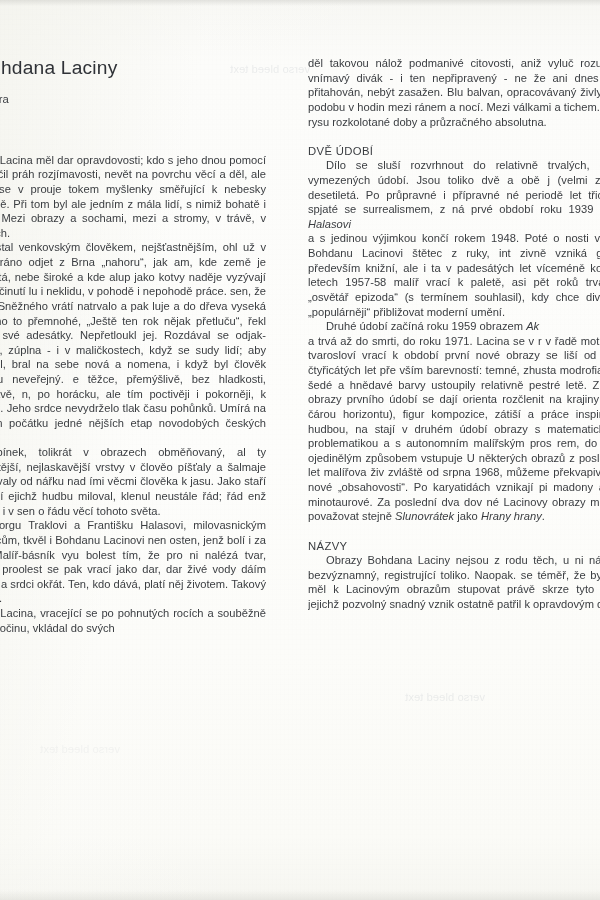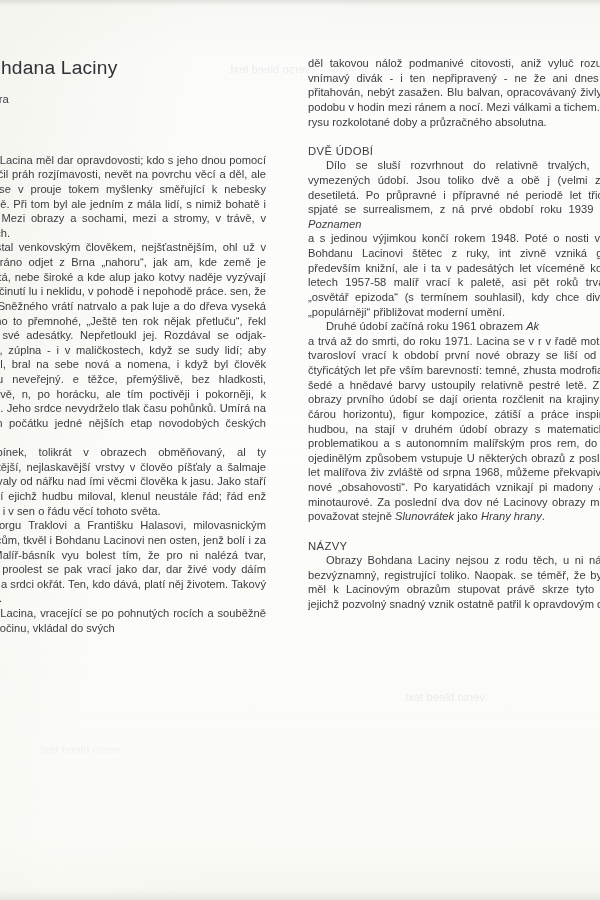--- a/index.html
+++ b/index.html
@@ -152,25 +152,25 @@
     <p class="body">Georgu Traklovi a Františku Halasovi, milovasnickým blížencům, tkvěl i Bohdanu Lacinovi nen osten, jenž bolí i za jiné. Malíř-básník vyu bolest tím, že pro ni nalézá tvar, barvu, proolest se pak vrací jako dar, dar živé vody dáím prozřít a srdci okřát. Ten, kdo dává, platí něj životem. Takový je úděl.</p>
     <p class="body">an Lacina, vracející se po pohnutých rocích a souběžně na Vysočinu, vkládal do svých</p>
   </div>
 
   <div class="column clip-host" id="col-right">
 
     <p class="body noindent">děl takovou nálož podmanivé citovosti, aniž vyluč rozum, že vnímavý divák - i ten nepřipravený - ne že ani dnes nebýt přitahován, nebýt zasažen. Blu balvan, opracovávaný živly, mění podobu v hodin mezi ránem a nocí. Mezi válkami a tichem. Na pů rysu rozkolotané doby a průzračného absolutna.</p>
 
     <div class="section-heading spaced">DVĚ ÚDOBÍ</div>
 
-    <p class="body"><span>Dílo se sluší rozvrhnout do relativně trvalých, ča vě vymezených údobí. Jsou toliko dvě a obě j (velmi zhruba) desetiletá. Po průpravné i přípravné né periodě let třicátých, spjaté se surrealismem, z ná prvé období roku 1939 olejem</span> <em>Poznamen</em></p>
+    <p class="body"><span>Dílo se sluší rozvrhnout do relativně trvalých, ča vě vymezených údobí. Jsou toliko dvě a obě j (velmi zhruba) desetiletá. Po průpravné i přípravné né periodě let třicátých, spjaté se surrealismem, z ná prvé období roku 1939 olejem</span> <em>Halasovi</em></p>
 
     <p class="body noindent">a s jedinou výjimkou končí rokem 1948. Poté o nosti vyrážejí Bohdanu Lacinovi štětec z ruky, int zivně vzniká grafika, především knižní, ale i ta v padesátých let víceméně končí. V letech 1957-58 malíř vrací k paletě, asi pět roků trvá jeho „osvětář epizoda“ (s termínem souhlasil), kdy chce diváku si „populárněji“ přibližovat moderní umění.</p>
 
-    <p class="body"><span>Druhé údobí začíná roku 1961 obrazem</span> <em>Ak</em></p>
+    <p class="body"><span>Druhé údobí začíná roku 1959 obrazem</span> <em>Ak</em></p>
 
     <p class="body noindent"><span>a trvá až do smrti, do roku 1971. Lacina se v r v řadě motivů a v tvarosloví vrací k období první nové obrazy se liší od tvorby čtyřicátých let pře vším barevností: temné, zhusta modrofialové, i šedé a hnědavé barvy ustoupily relativně pestré letě. Zatímco obrazy prvního údobí se dají orienta rozčlenit na krajiny (dané čárou horizontu), figur kompozice, zátiší a práce inspirované hudbou, na stají v druhém údobí obrazy s matematickofyzik problematikou a s autonomním malířským pros rem, do něhož ojedinělým způsobem vstupuje U některých obrazů z posledních let malířova živ zvláště od srpna 1968, můžeme překvapivě ml o nové „obsahovosti“. Po karyatidách vznikají pi madony a - - - minotaurové. Za poslední dva dov né Lacinovy obrazy můžeme považovat stejně</span> <em>Slunovrátek</em> <span>jako</span> <em>Hrany hrany</em>.</p>
 
     <div class="section-heading spaced">NÁZVY</div>
 
     <p class="body">Obrazy Bohdana Laciny nejsou z rodu těch, u ni název je bezvýznamný, registrující toliko. Naopak. se téměř, že by divák měl k Lacinovým obrazům stupovat právě skrze tyto názvy, jejichž pozvolný snadný vznik ostatně patřil k opravdovým dobrod</p>
   </div>
 
 </div>
 

